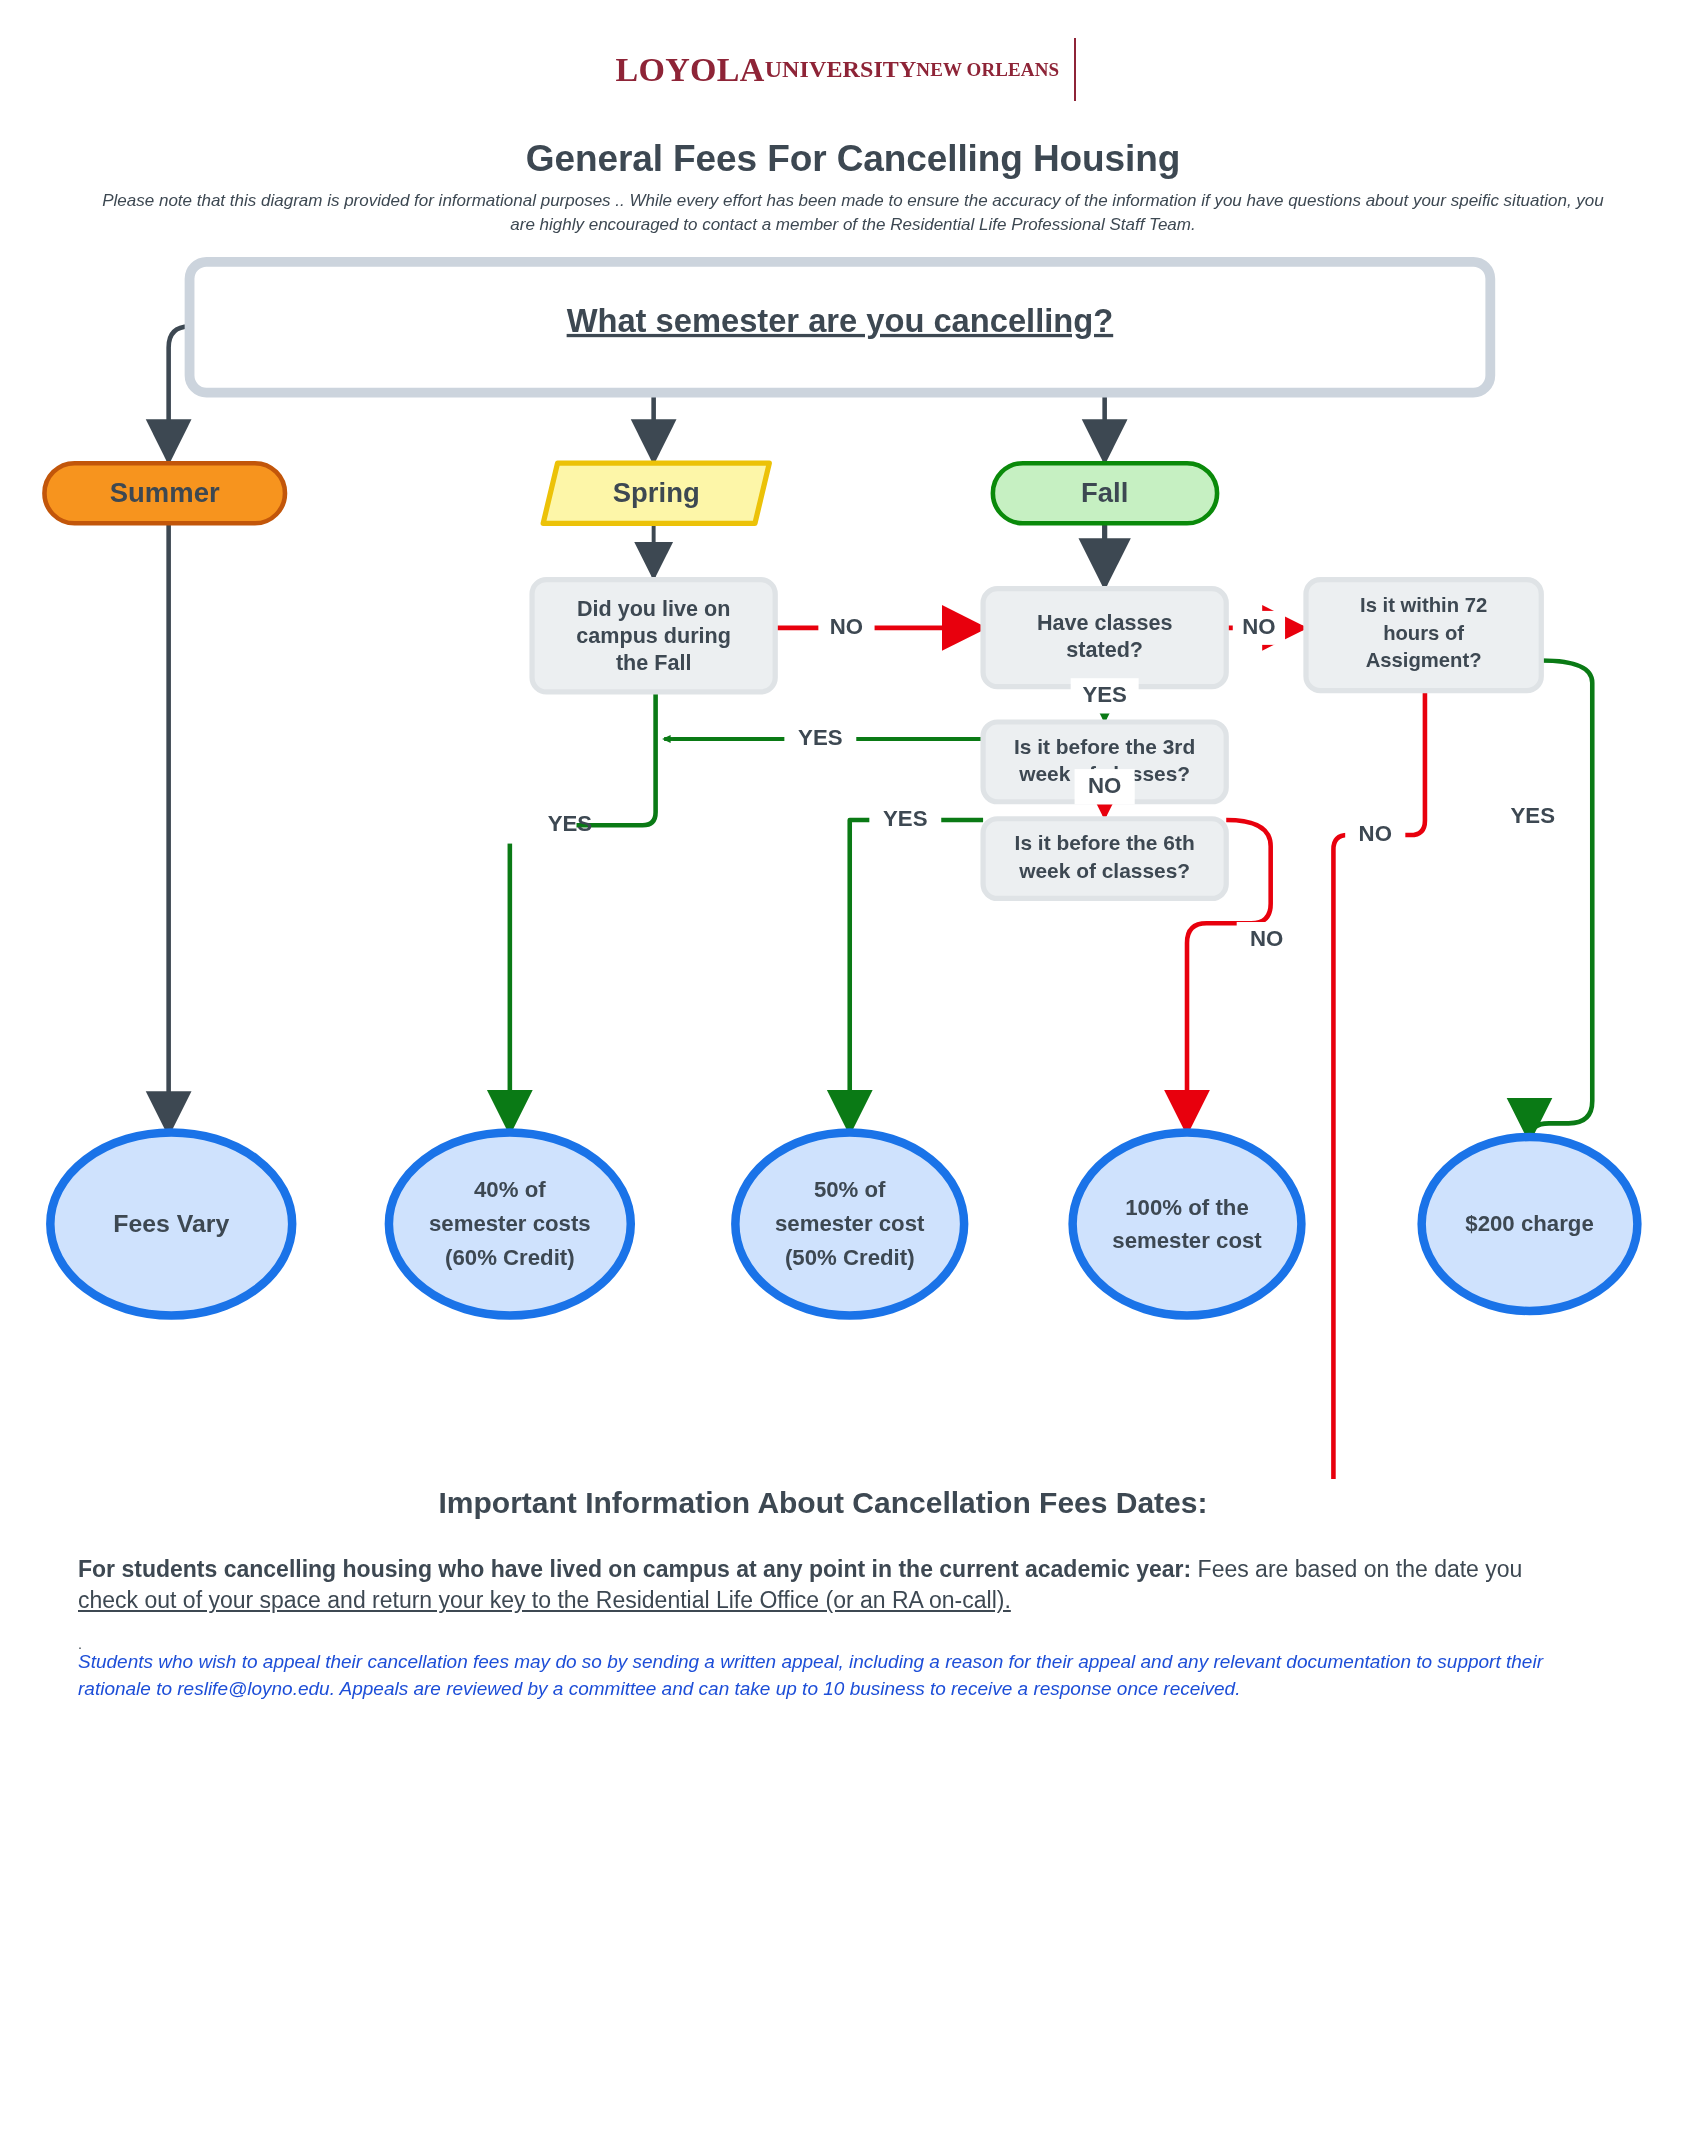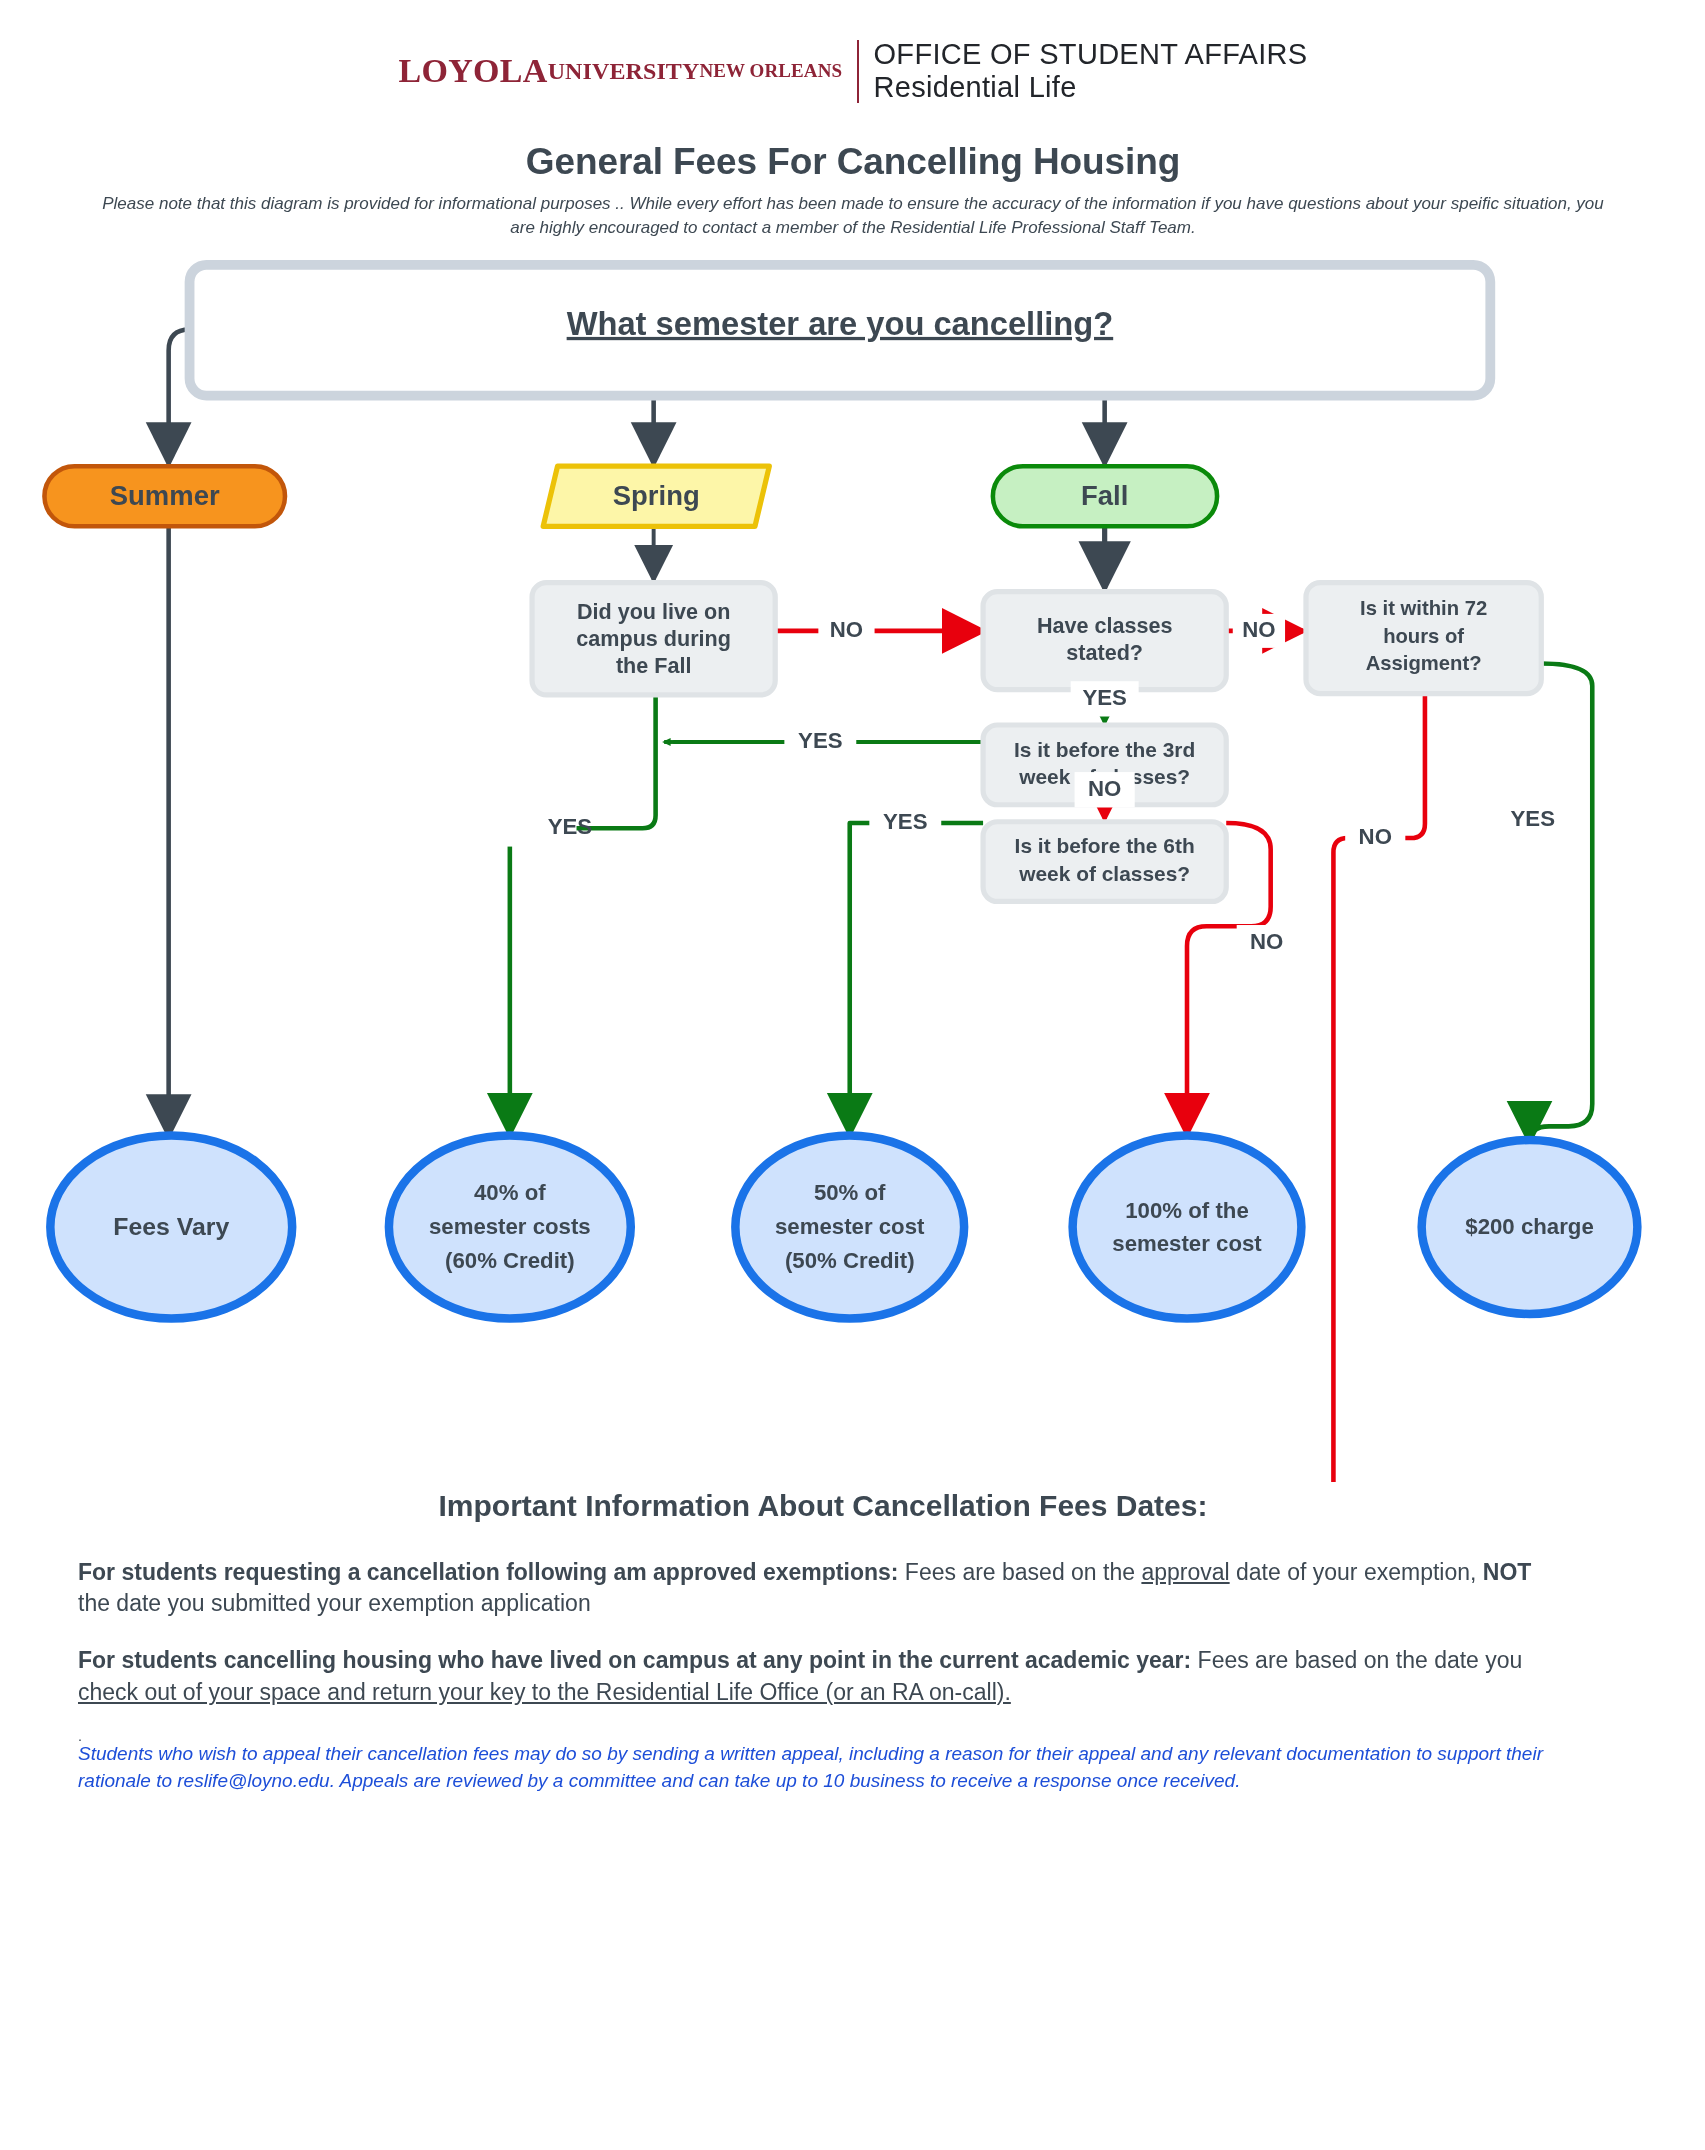--- a/index.html
+++ b/index.html
@@ -133,24 +133,20 @@
 </head>
 <body>
 
 <div class="logo-row">
   <div class="logo-crest">
     <span class="l1">LOYOLA</span>
     <span class="l2">UNIVERSITY</span>
     <span class="l3">NEW ORLEANS</span>
   </div>
   <div class="logo-divider"></div>
-  <div class="logo-text">
-    <span class="t1">OFFICE OF STUDENT AFFAIRS</span>
-    <span class="t2">Residential Life</span>
-  </div>
 </div>
 
 <div class="doc-title">General Fees For Cancelling Housing</div>
 <div class="doc-subtitle">Please note that this diagram is  provided for informational purposes .. While every effort has been made to ensure the accuracy of the information if you have questions about your speific situation, you are highly encouraged to contact a member of the Residential Life Professional Staff Team.</div>
 
 <div id="flow-wrap">
 <svg id="flow-svg" width="1706" height="1229" viewBox="0 0 2610 1880" xmlns="http://www.w3.org/2000/svg">
   <defs>
     <marker id="ah-dark" markerWidth="12" markerHeight="12" refX="9" refY="6" orient="auto" markerUnits="strokeWidth">
       <path d="M0,1 L10,6 L0,11 z" fill="#3d4852"></path>
@@ -330,23 +326,20 @@
 
     <rect x="772" y="854" width="110" height="54" fill="#ffffff"></rect>
     <text class="edge-label" x="872" y="880">YES</text>
   </g>
 </svg>
 </div>
 
 <div class="footer">
   <div class="footer-heading">Important Information About Cancellation Fees Dates:</div>
 
-  <div class="footer-para">
-    <b>For students requesting a cancellation following am approved exemptions:</b><span> Fees are based on the </span><u>approval</u><span> date of your exemption, </span><b>NOT</b><span> the date you submitted your exemption application</span>
-  </div>
 
   <div class="footer-para">
     <b>For students cancelling housing who have lived on campus at any point in the current academic year:</b><span> Fees are based on the date you </span><u>check out of your space and return your key to the Residential Life Office (or an RA on-call).</u>
   </div>
 
   <div class="tiny-dot">.</div>
 
   <div class="footer-italic">Students who wish to appeal their cancellation fees may do so by sending a written appeal, including a reason for their appeal and any relevant documentation to support their rationale to reslife@loyno.edu. Appeals are reviewed by a committee and can take up to 10 business to receive a response once received.</div>
 </div>
 

